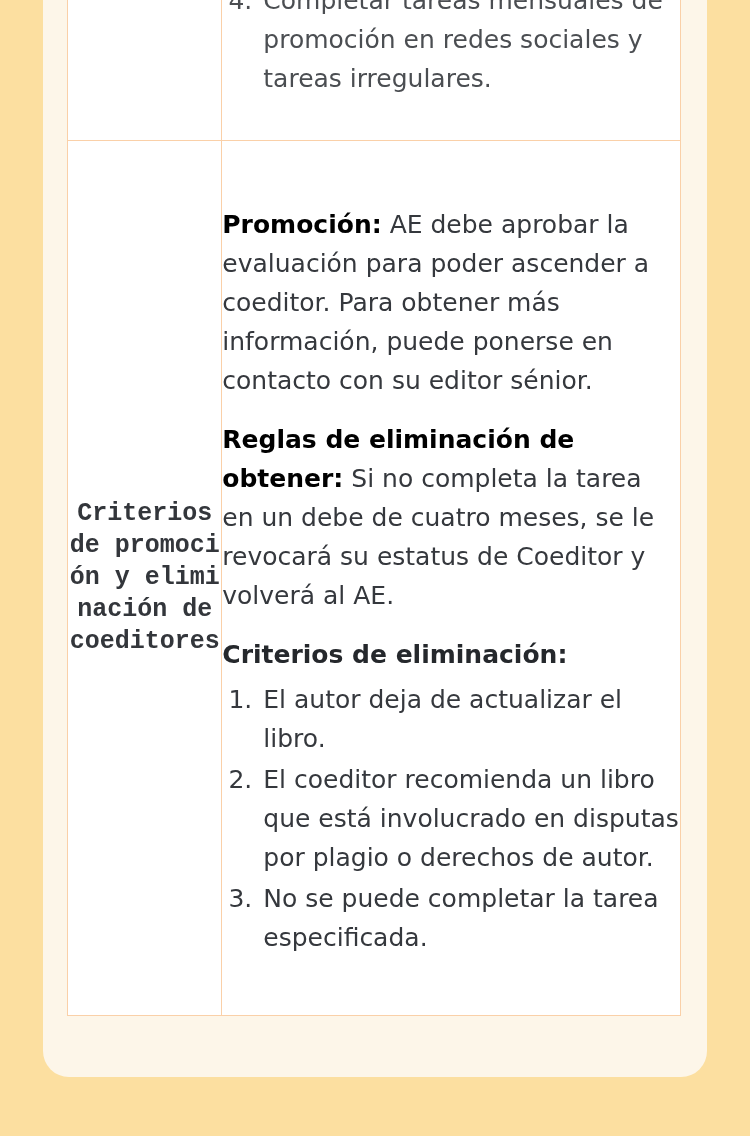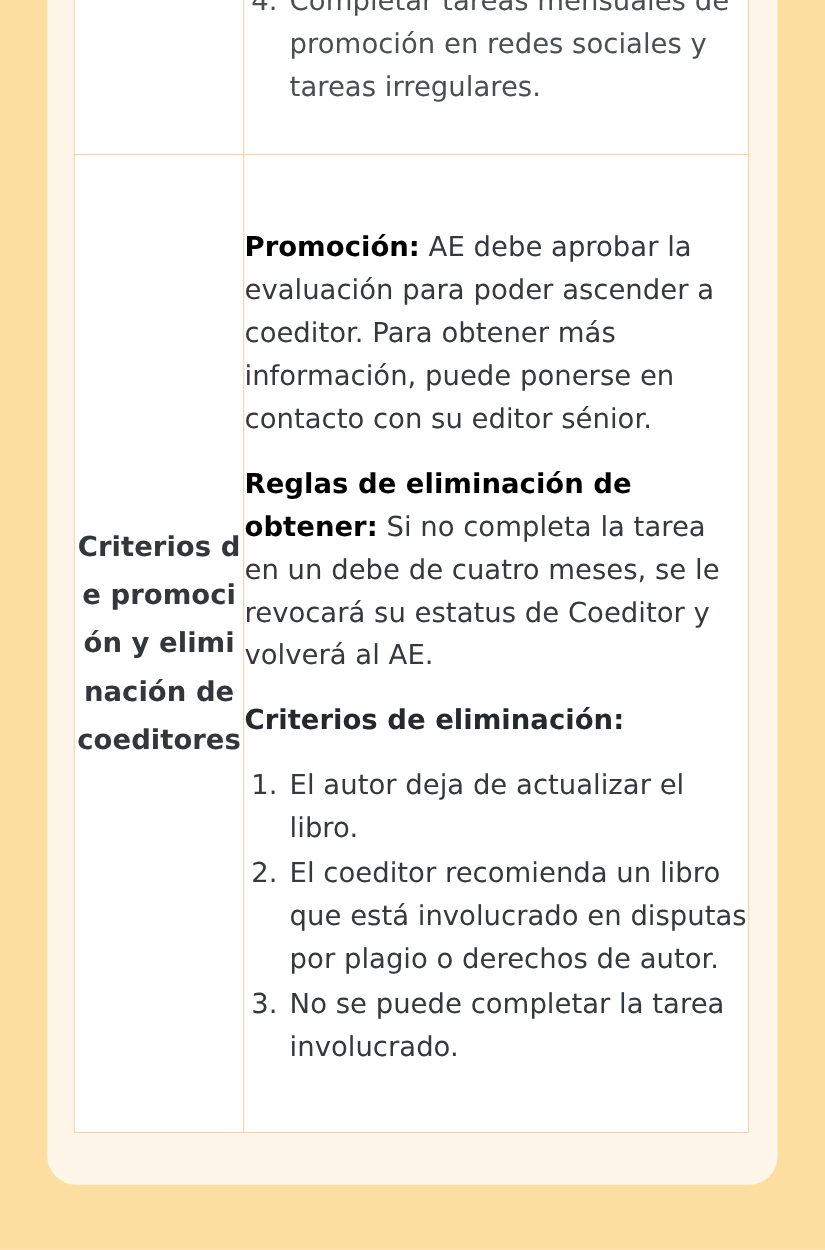--- a/index.html
+++ b/index.html
@@ -48,25 +48,26 @@
     background: #ffffff;
     vertical-align: middle;
     padding: 0;
   }
 
   td.col-label {
     width: 148px;
     text-align: center;
     font-weight: bold;
     font-size: 25px;
-    line-height: 44px;
+    line-height: 32px;
     color: #33363b;
     word-break: break-all;
     overflow-wrap: anywhere;
     padding: 12px 12px;
+    font-family: Liberation Mono, monospace;
   }
   td.col-body {
     width: 440px;
     padding: 26px 24px 30px 24px;
     color: #3a3d42;
   }
 
   
   td.top-cell-left { height: 200px; }
   td.top-cell-body { padding: 26px 24px 26px 24px; }
@@ -103,21 +104,21 @@
     margin-bottom: 20px;
   }
   p.para:last-child { margin-bottom: 0; }
   p.para b { font-weight: bold; color: #000000; }
 
   h4.sub-head {
     font-size: 25px;
     line-height: 39px;
     font-weight: bold;
     color: #25282c;
-    margin-bottom: 20px;
+    margin-bottom: 6px;
   }
 
   .spacer-top { height: 64px; }
   .spacer-bottom { height: 56px; }
 </style>
 </head>
 <body>
 
 <div class="page">
   <div class="card"></div>
@@ -154,21 +155,21 @@
               <li>
                 <span class="marker">1.</span>
                 <span>El autor deja de actualizar el libro.</span>
               </li>
               <li>
                 <span class="marker">2.</span>
                 <span>El coeditor recomienda un libro que está involucrado en disputas por plagio o derechos de autor.</span>
               </li>
               <li>
                 <span class="marker">3.</span>
-                <span>No se puede completar la tarea involucrado.</span>
+                <span>No se puede completar la tarea especificada.</span>
               </li>
             </ol>
 
             <div class="spacer-bottom"></div>
           </td>
         </tr>
 
       </tbody>
     </table>
   </div>

